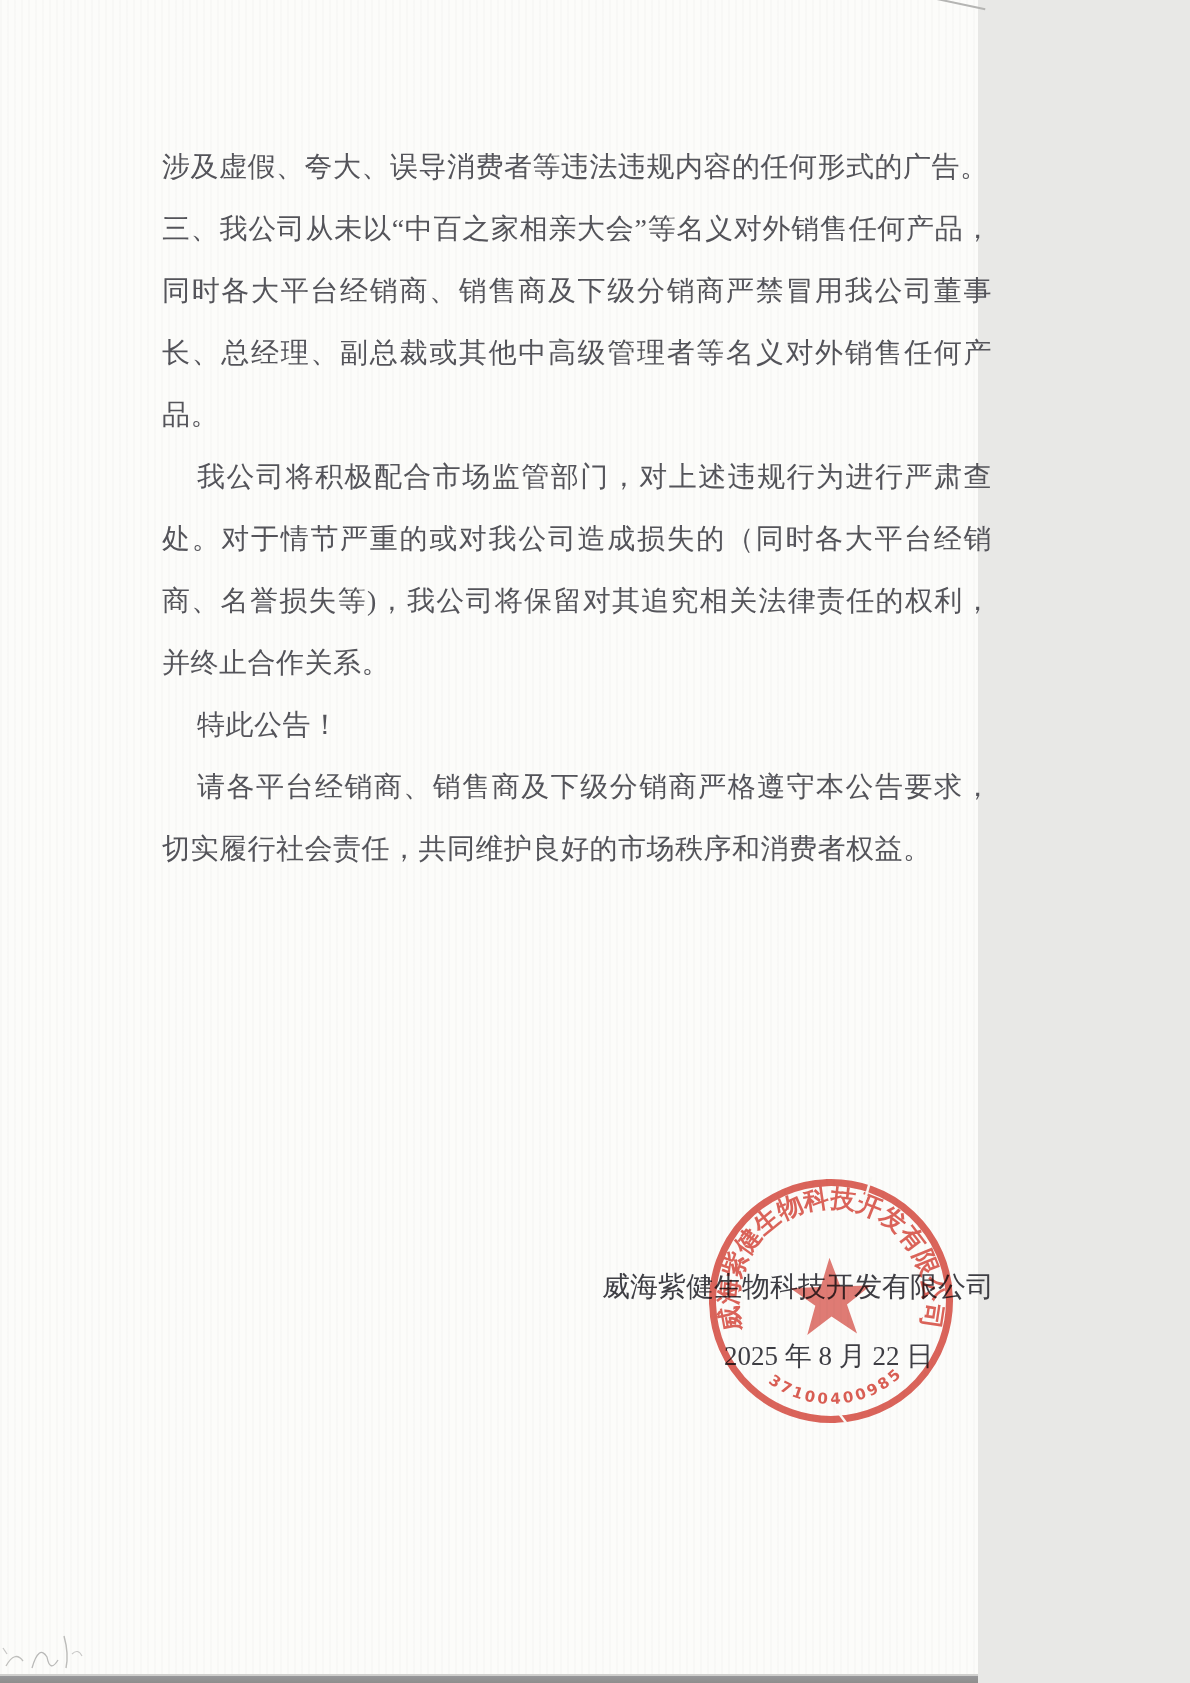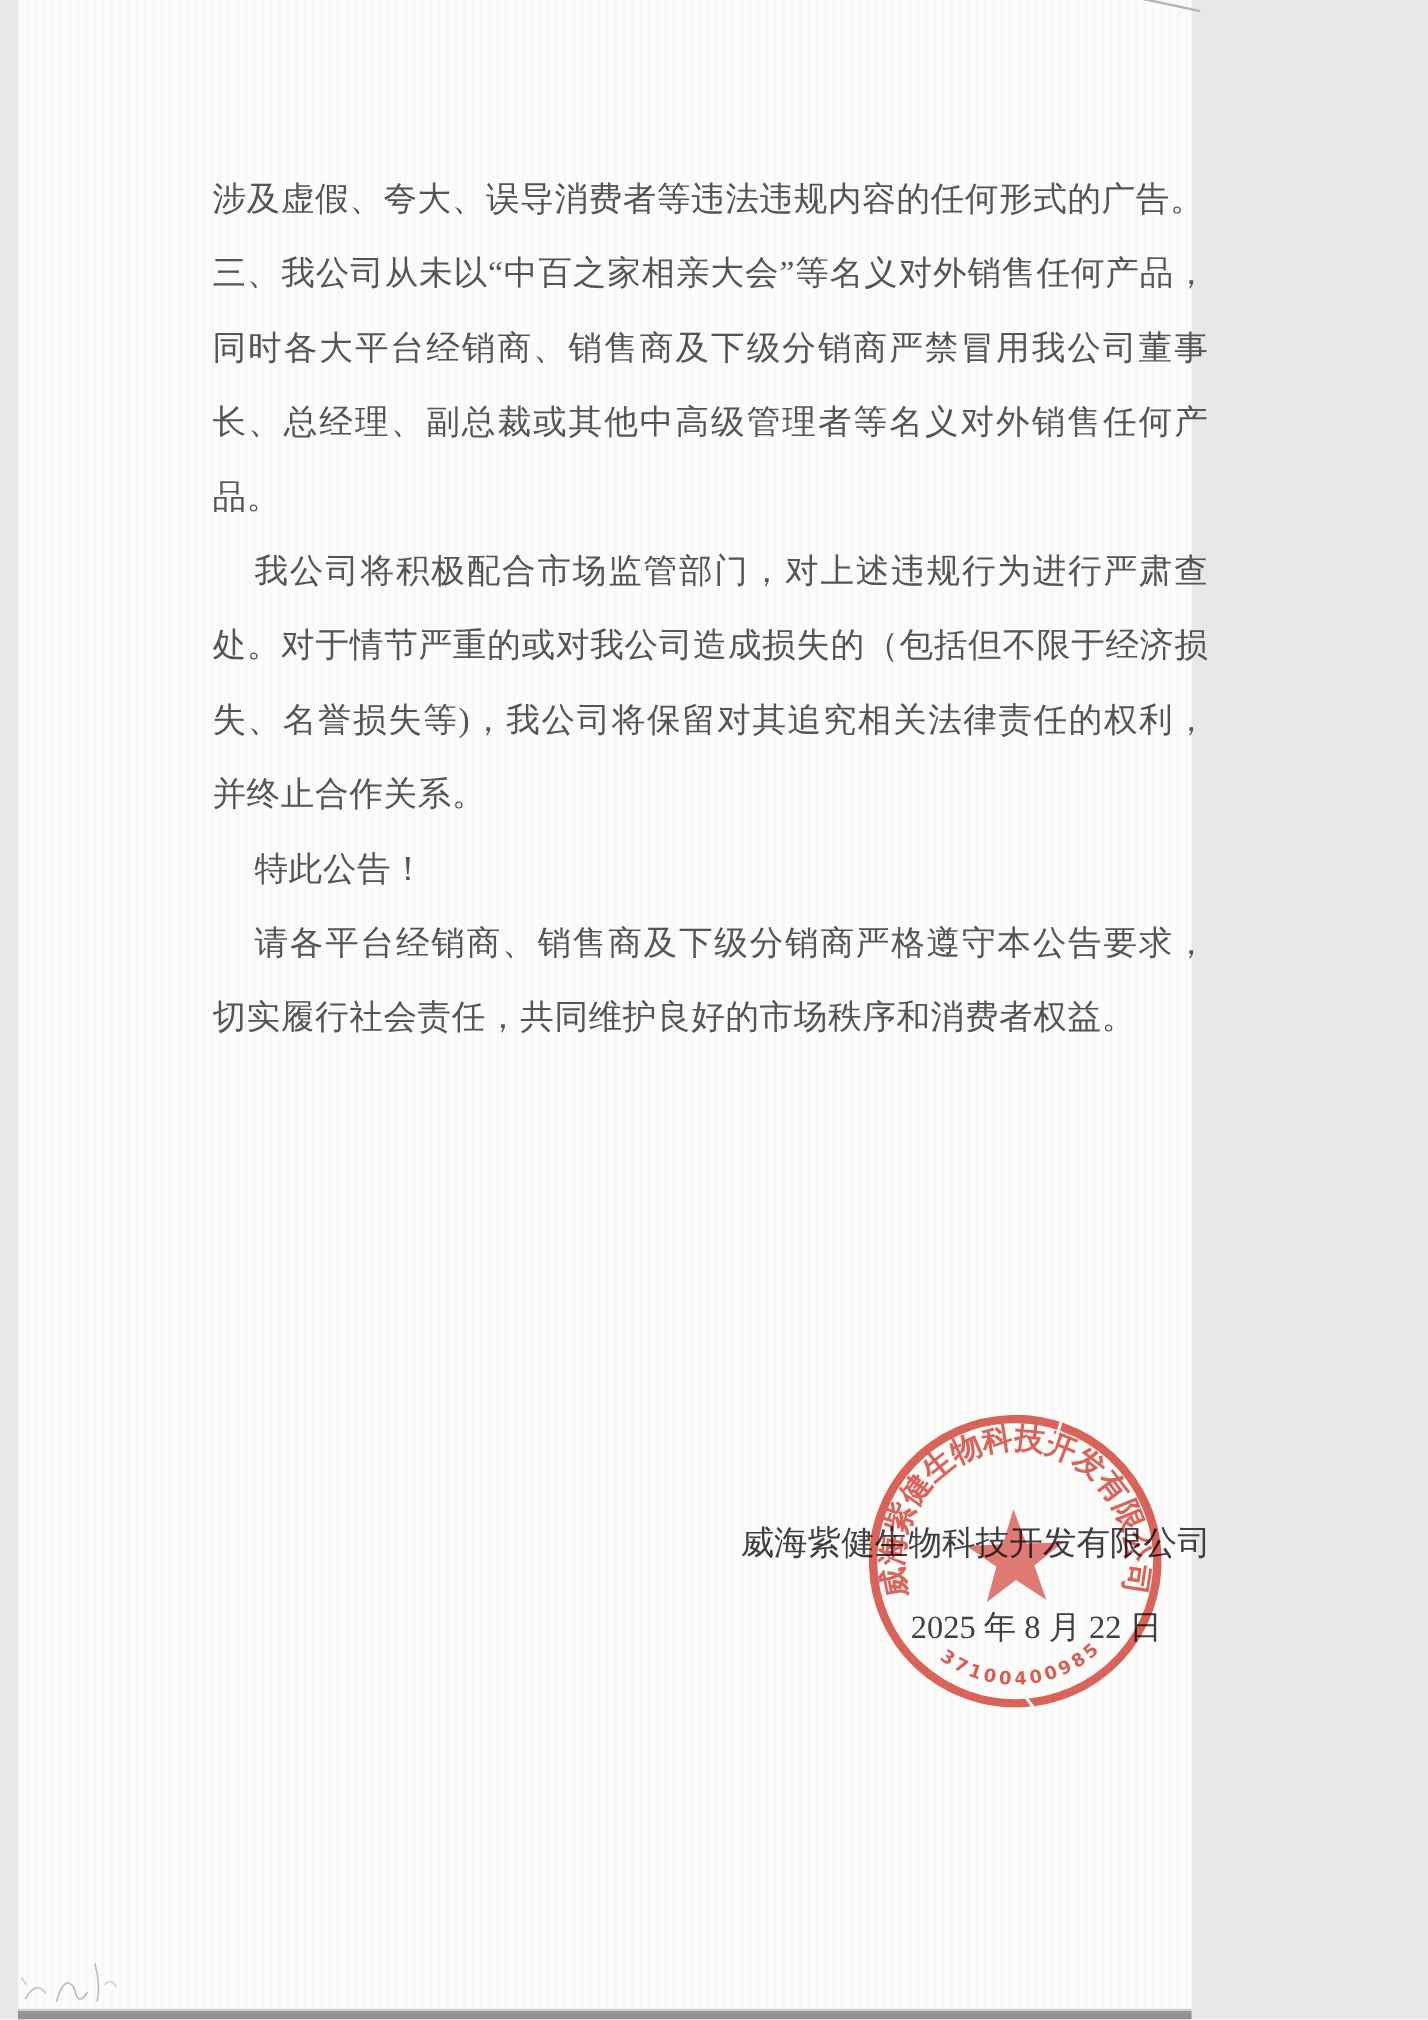--- a/index.html
+++ b/index.html
@@ -6,35 +6,34 @@
   body{
     width:1190px;height:1683px;overflow:hidden;
     background:#e8e8e6;
     font-family:"Liberation Serif", serif;
   }
   .page{
     position:relative;width:978px;height:1683px;
     background:
       repeating-linear-gradient(90deg, rgba(0,0,0,0.015) 0 2px, rgba(0,0,0,0) 2px 7px),
       #fcfcfa;
-    margin-left: 15px;
   }
   .body-text{
     position:absolute;left:162px;top:136px;width:830px;
     font-size:28px;line-height:62px;letter-spacing:0.5px;
     color:#54545a;text-align:justify;
   }
   .body-text p{margin:0;padding:0;}
   .body-text p.indent{text-indent:35px;}
   .sig{
     position:absolute;color:#3e3e44;font-size:28px;line-height:34px;
     letter-spacing:0;white-space:nowrap;z-index:2;
   }
   .sig.company{left:602px;top:1270px;}
-  .sig.date{left:744px;top:1339px;font-size:27px;}
+  .sig.date{left:724px;top:1339px;font-size:27px;}
   .stamp{
     position:absolute;left:709px;top:1179px;width:244px;height:244px;
     z-index:3;mix-blend-mode:multiply;opacity:.93;
     transform:rotate(-2deg);
   }
   .stamp svg{display:block;width:244px;height:244px;}
   .stamp .ring-text{
     font-family:"Liberation Serif", serif;
     font-size:25px;letter-spacing:-0.2px;font-weight:bold;
   }
@@ -53,21 +52,21 @@
   .scribble{position:absolute;left:2px;top:1620px;z-index:1;}
 </style>
 </head>
 <body>
 
 <div class="page">
 
   <div class="body-text">
     <p>涉及虚假、夸大、误导消费者等违法违规内容的任何形式的广告。</p>
     <p>三、我公司从未以“中百之家相亲大会”等名义对外销售任何产品，同时各大平台经销商、销售商及下级分销商严禁冒用我公司董事长、总经理、副总裁或其他中高级管理者等名义对外销售任何产品。</p>
-    <p class="indent">我公司将积极配合市场监管部门，对上述违规行为进行严肃查处。对于情节严重的或对我公司造成损失的（包括但不限于经济损失、名誉损失等)，我公司将保留对其追究相关法律责任的权利，并终止合作关系。</p>
+    <p class="indent">我公司将积极配合市场监管部门，对上述违规行为进行严肃查处。对于情节严重的或对我公司造成损失的（同时各大平台经销商、名誉损失等)，我公司将保留对其追究相关法律责任的权利，并终止合作关系。</p>
     <p class="indent">特此公告！</p>
     <p class="indent">请各平台经销商、销售商及下级分销商严格遵守本公告要求，切实履行社会责任，共同维护良好的市场秩序和消费者权益。</p>
   </div>
 
   <div class="sig company">威海紫健生物科技开发有限公司</div>
   <div class="sig date">2025 年 8 月 22 日</div>
 
   <div class="stamp">
     <svg viewBox="0 0 242 242" xmlns="http://www.w3.org/2000/svg">
       <defs>

